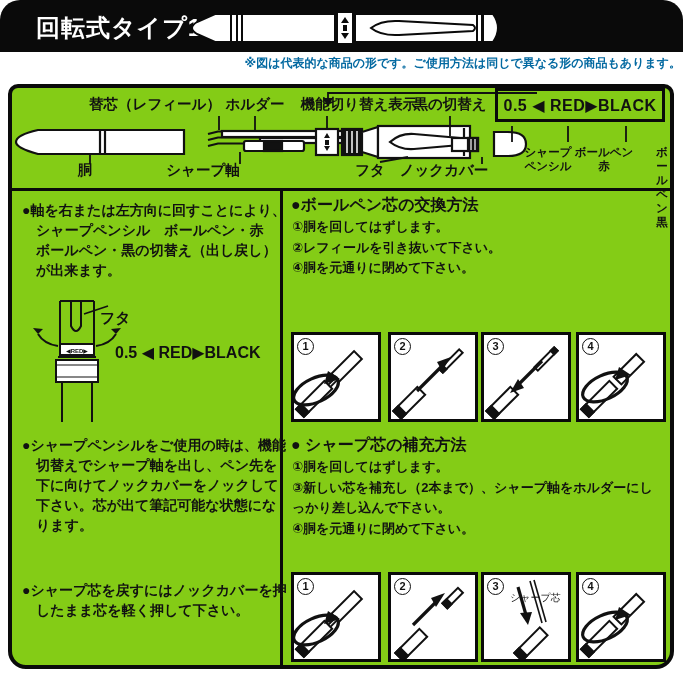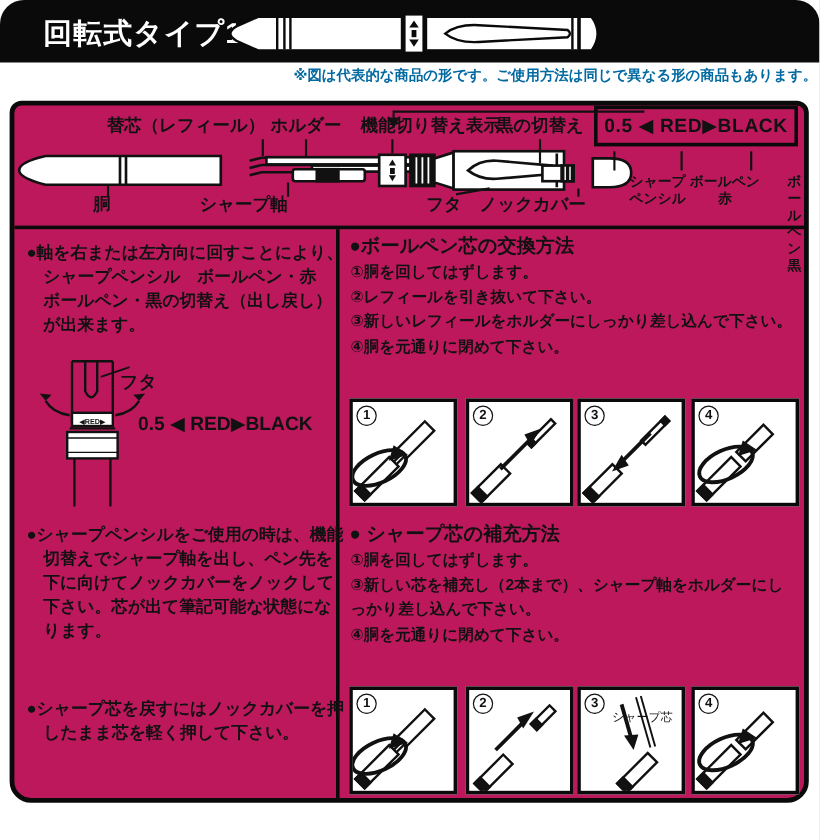--- a/index.html
+++ b/index.html
@@ -7,21 +7,21 @@
         font-family:"Liberation Sans","DejaVu Sans",sans-serif;color:#111;}
   
   .header-band{position:absolute;left:0;top:0;width:683px;height:52px;background:#0a0a0a;
                border-radius:20px 20px 0 0;}
   .header-title{position:absolute;left:36px;top:12px;font-size:24px;font-weight:700;color:#fff;letter-spacing:1px;}
   .header-pen{position:absolute;left:185px;top:7px;}
   .note-line{position:absolute;top:55px;left:120px;right:2px;text-align:right;
              font-size:12px;font-weight:700;color:#0369a1;}
   
   .main-box{position:absolute;left:8px;top:84px;width:666px;height:585px;box-sizing:border-box;
-            border:4px solid #0a0a0a;border-radius:10px 10px 18px 18px;background:#be185d;}
+            border:4px solid #0a0a0a;border-radius:10px 10px 18px 18px;background:#84cc16;}
   .h-divider{position:absolute;left:0;top:100px;width:658px;height:3px;background:#0a0a0a;}
   .v-divider{position:absolute;left:268px;top:103px;width:3px;bottom:0;background:#0a0a0a;}
   
   .plabel{position:absolute;transform:translateX(-50%);font-size:14.5px;font-weight:700;white-space:nowrap;}
   .plabel.top{top:7px;}
   .plabel.bot{top:73px;}
   .redblack-box{position:absolute;left:483px;top:0px;width:170px;height:34px;box-sizing:border-box;
                 border:3px solid #0a0a0a;display:flex;align-items:center;justify-content:center;
                 font-size:16px;font-weight:700;letter-spacing:0.5px;white-space:nowrap;}
   .sublabel{position:absolute;top:57px;transform:translateX(-50%);white-space:pre-line;
@@ -188,21 +188,20 @@
     <div class="cap-label">フタ</div>
     <div class="dial-text">0.5 ◀ RED▶BLACK</div>
 
     <div class="para" style="top:492px;">●シャープ芯を戻すにはノックカバーを押したまま芯を軽く押して下さい。</div>
     <div class="para" style="top:347px;">●シャープペンシルをご使用の時は、機能切替えでシャープ軸を出し、ペン先を下に向けてノックカバーをノックして下さい。芯が出て筆記可能な状態になります。</div>
 
     <div class="rc-head" style="top:107px;">●ボールペン芯の交換方法</div>
     <div class="rc-steps" style="top:129px;">
       <div>①胴を回してはずします。</div>
       <div>②レフィールを引き抜いて下さい。</div>
-      <div>③新しいレフィールをホルダーにしっかり差し込んで下さい。</div>
       <div>④胴を元通りに閉めて下さい。</div>
     </div>
 
     <div class="panel" style="left:279px;top:244px;">
       <span class="circle-num">1</span>
       <svg width="84" height="84" viewBox="0 0 84 84">
         <g transform="rotate(-45 30 54)" stroke="#111" stroke-width="2" fill="#fff">
           <rect x="-4" y="48.5" width="40" height="11"></rect>
           <rect x="-4" y="48.5" width="7" height="11" fill="#111"></rect>
           <line x1="36" y1="51" x2="50" y2="51"></line>

